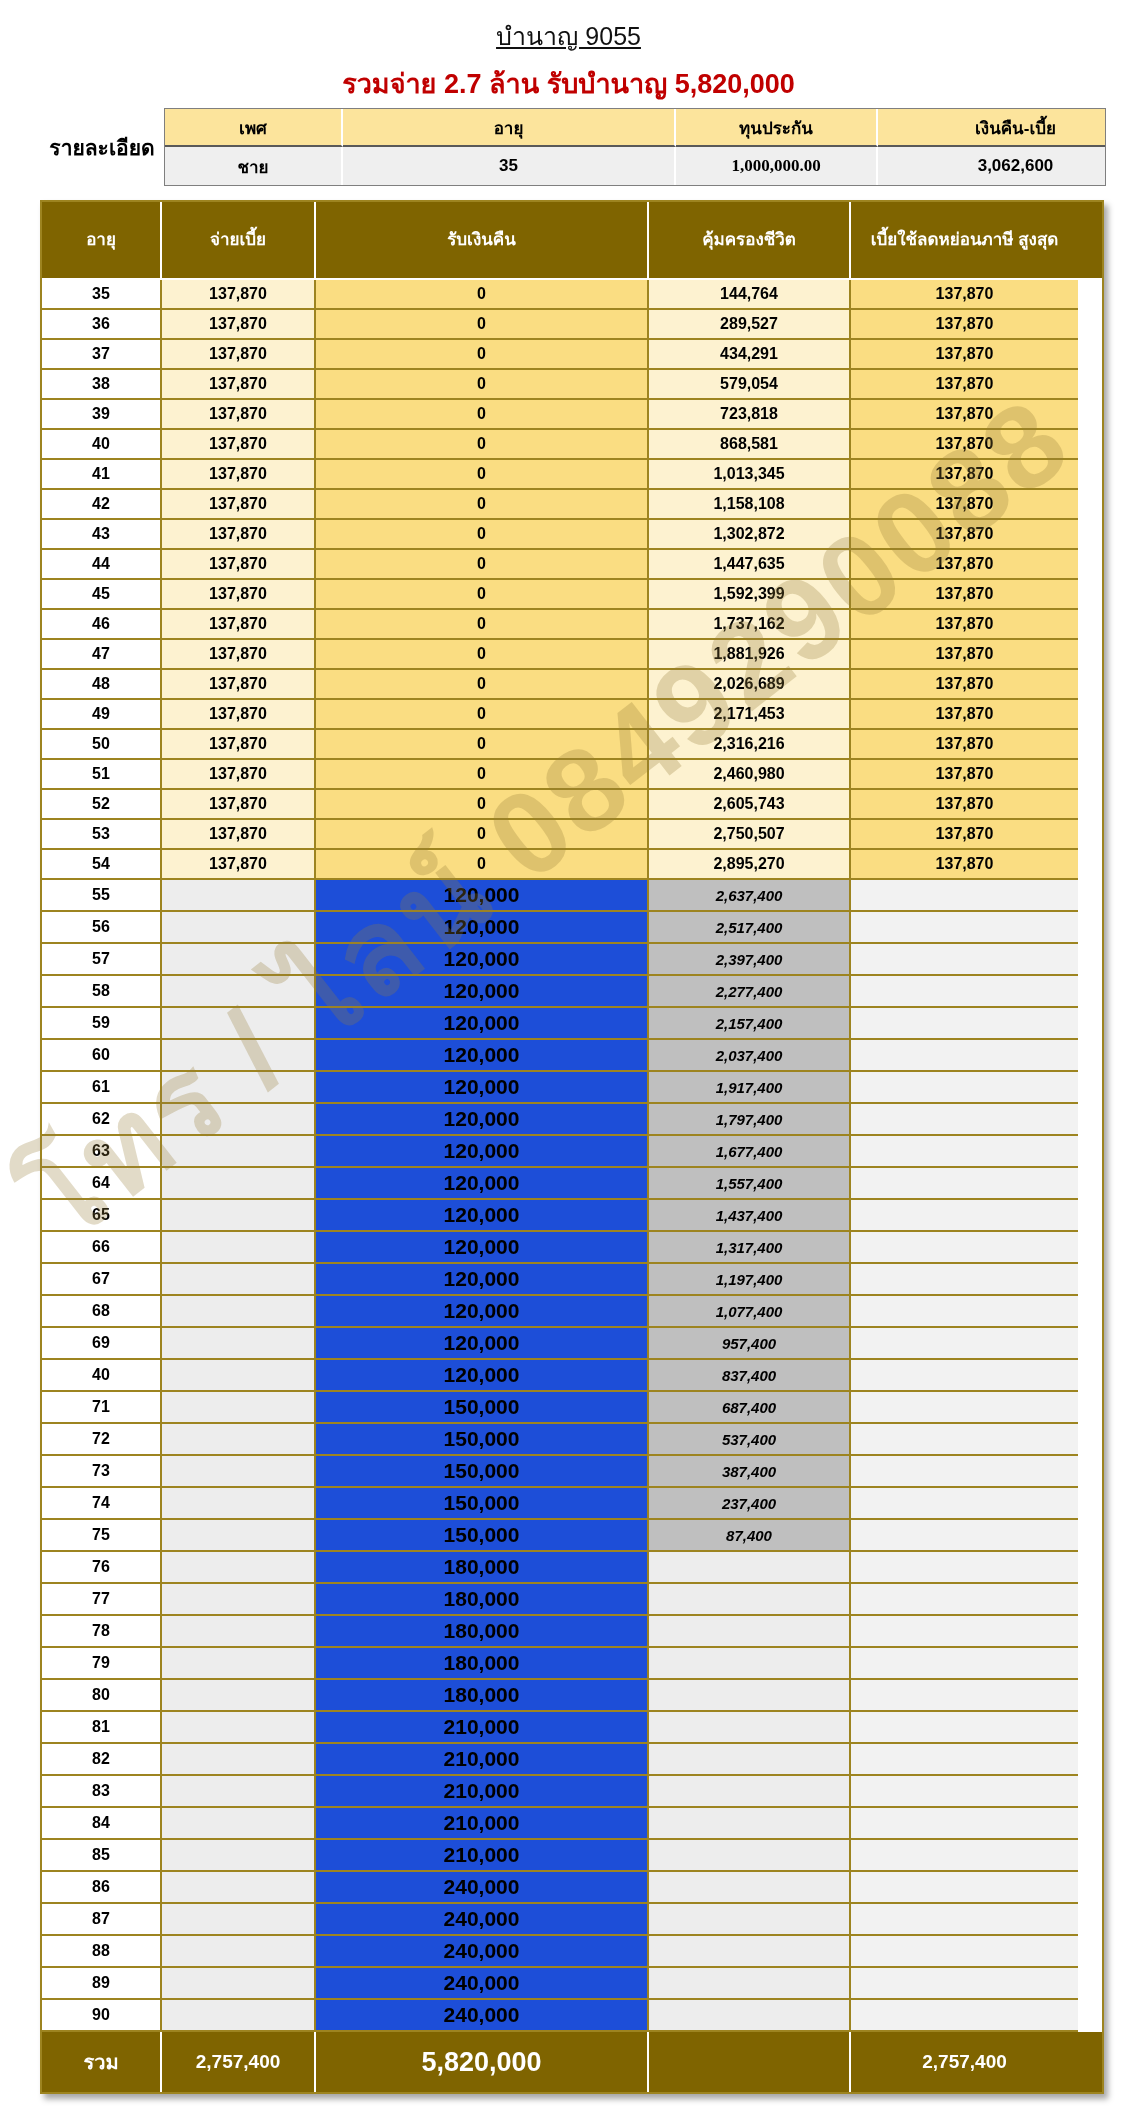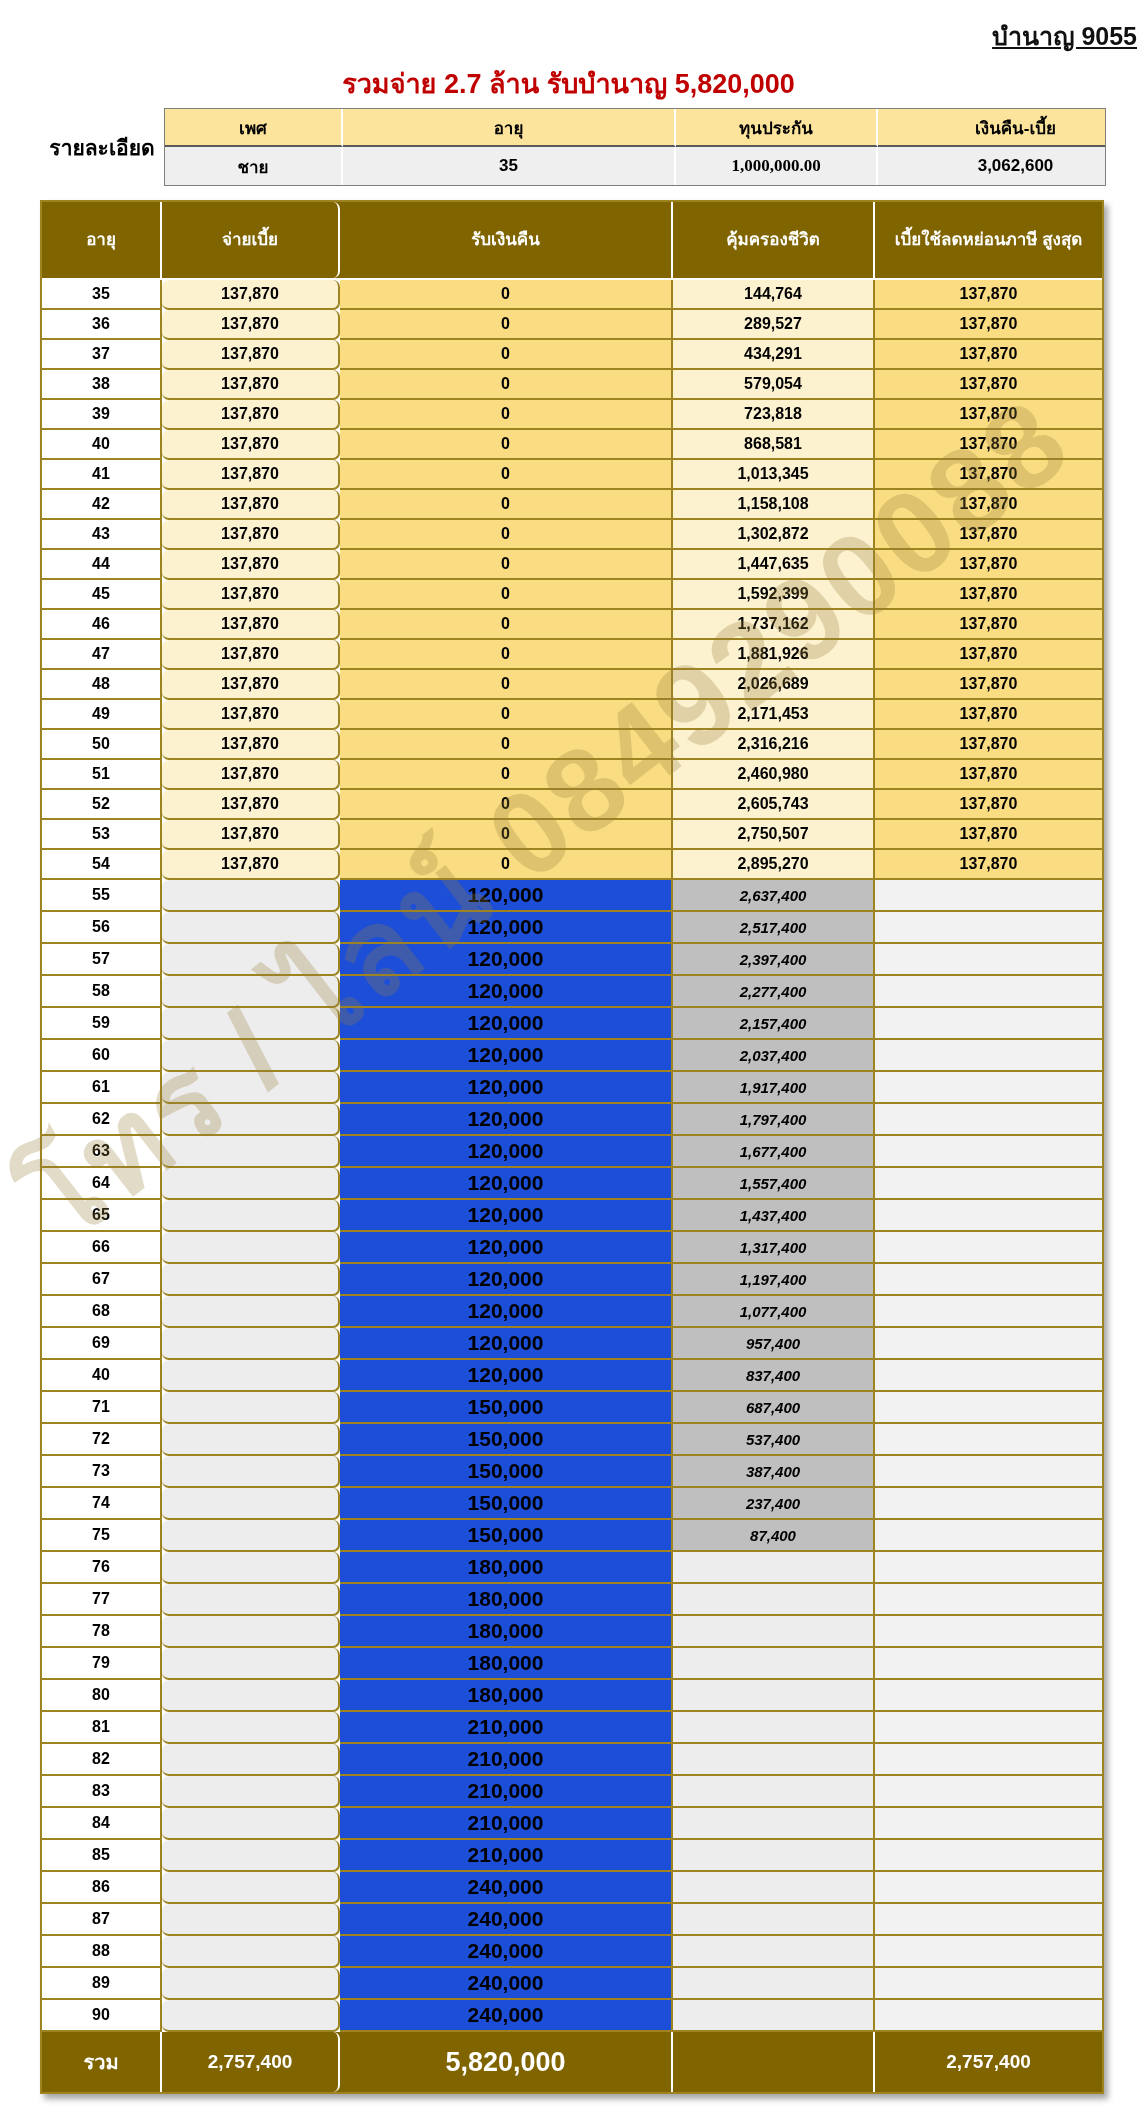--- a/index.html
+++ b/index.html
@@ -1,40 +1,40 @@
 <!DOCTYPE html>
 <html><head>
 <meta charset="utf-8">
 <style>
   html,body{margin:0;padding:0;background:#fff;}
   .page{position:relative;width:1137px;height:2128px;background:#ffffff;overflow:hidden;
         font-family:"Liberation Sans",sans-serif;color:#000;}
   
-  .title{margin:0;padding-top:16px;text-align:right;font-size:25px;font-weight:bold;
+  .title{margin:0;padding-top:16px;text-align:center;font-size:25px;font-weight:normal;
          text-decoration:underline;color:#111;}
   .subtitle{margin:6px 0 0 0;text-align:center;font-size:27px;font-weight:bold;color:#C00000;}
   
   .info-label{position:absolute;left:40px;top:108px;width:124px;height:78px;display:flex;
               align-items:center;justify-content:center;font-weight:bold;font-size:21px;}
   .info-table{position:absolute;left:164px;top:108px;width:940px;border:1px solid #7f7f7f;box-sizing:content-box;}
   .info-row{display:flex;}
   .info-cell{box-sizing:border-box;height:38px;display:flex;align-items:center;justify-content:center;
              font-weight:bold;font-size:17px;border-right:2px solid #ffffff;}
   .info-cell:last-child{border-right:none;padding-left:48px;}
   .info-head .info-cell{background:#FCE49C;border-bottom:2px solid #595959;}
   .info-vals .info-cell{background:#EFEFEF;}
   .iw1{width:178px;}.iw2{width:333px;}.iw3{width:202px;font-family:Liberation Serif, serif;}.iw4{width:227px;}
   
   .main-table{position:absolute;left:40px;top:200px;width:1064px;box-sizing:border-box;
               border:2px solid #9D8420;box-shadow:4px 5px 6px rgba(0,0,0,0.35);background:#fff;}
   .thead{display:flex;height:78px;background:#7F6400;box-sizing:border-box;border-bottom:2px solid #ffffff;}
   .hcell{box-sizing:border-box;display:flex;align-items:center;justify-content:center;text-align:center;
          color:#ffffff;font-weight:bold;font-size:17px;line-height:1.25;border-right:2px solid #ffffff;padding:0 6px;}
   .hcell:last-child{border-right:none;text-align:center;}
-  .c1{width:120px;}.c2{width:178px;border-radius:7px;}.c3{width:333px;}.c4{width:202px;}.c5{width:227px;}
+  .c1{width:120px;}.c2{width:154px;}.c3{width:333px;}.c4{width:202px;}.c5{width:227px;}
   .trow{display:flex;height:30px;}
   .pension.trow,.pension2.trow{height:32px;}
   .cell{box-sizing:border-box;display:flex;align-items:center;justify-content:center;
         font-weight:bold;font-size:16px;border-right:2px solid #9D8420;border-bottom:2px solid #9D8420;}
   .cell.c5{border-right:none;}
   .cell.c1{background:#ffffff;}
   .pay .c2,.pay .c4{background:#FDF2D0;}
   .pay .c3,.pay .c5{background:#FADD82;}
   .pension .c2,.pension2 .c2{background:#EDEDED;}
   .pension .c3,.pension2 .c3{background:#1d4ed8;font-size:21px;}

